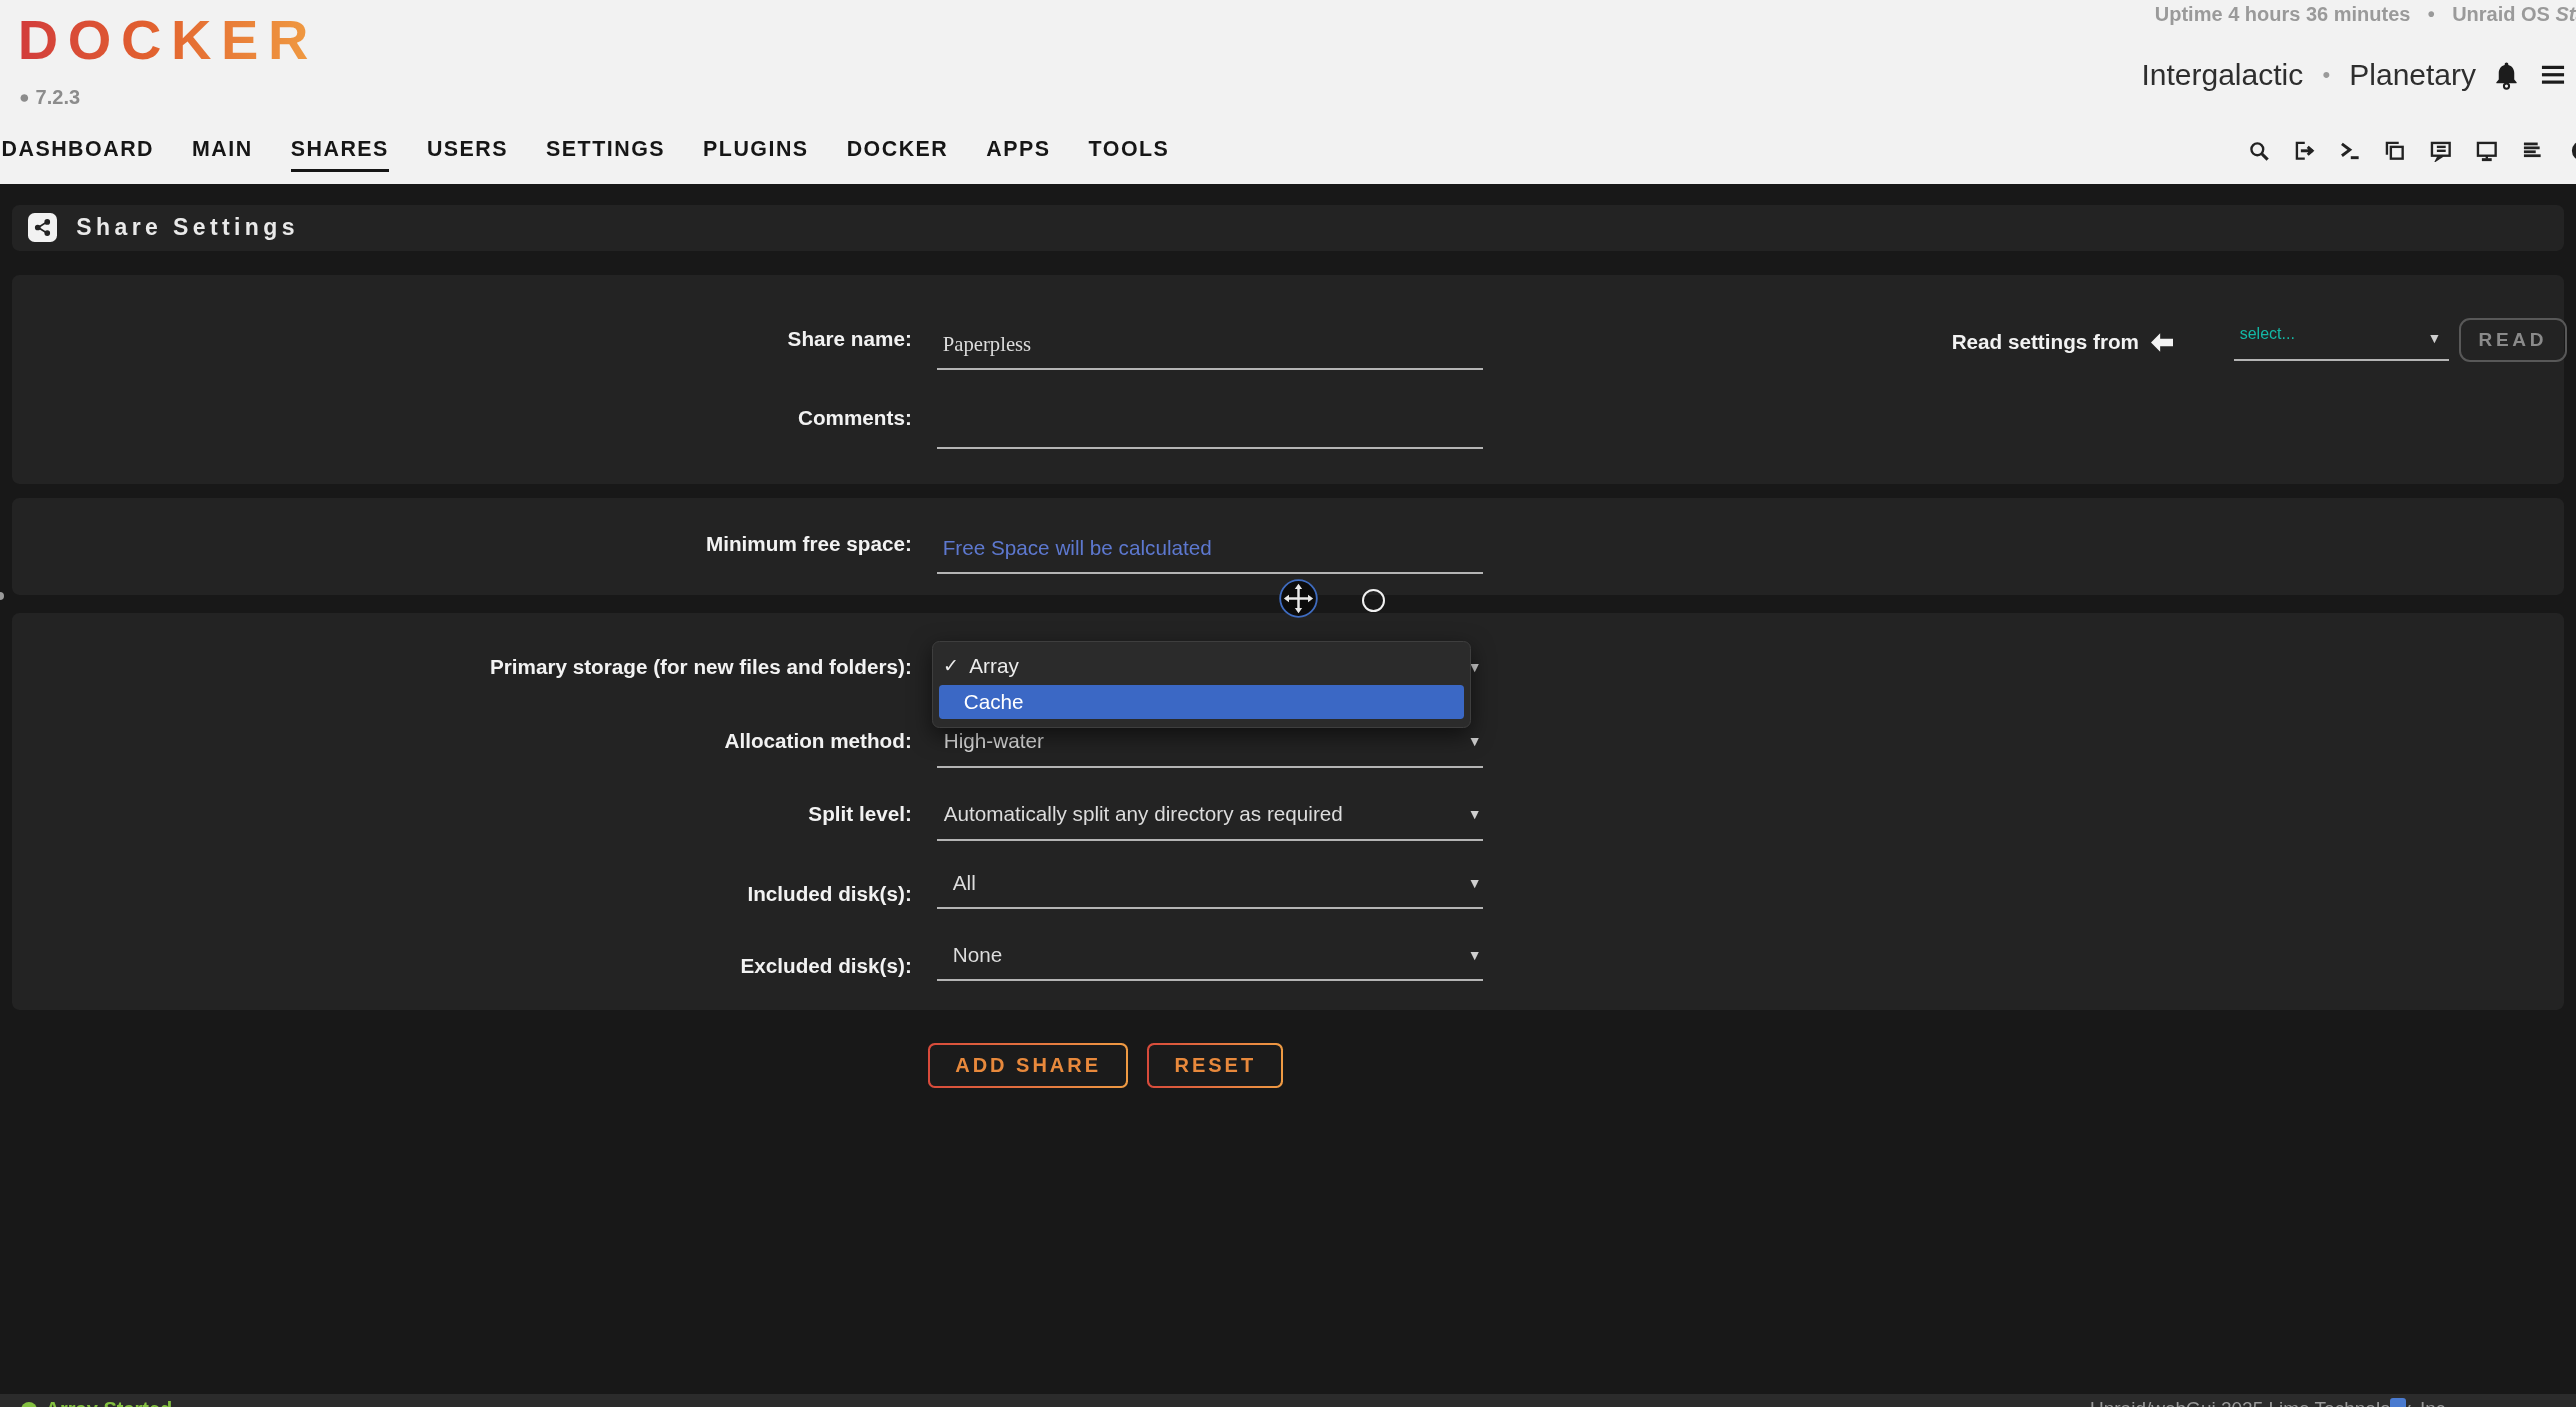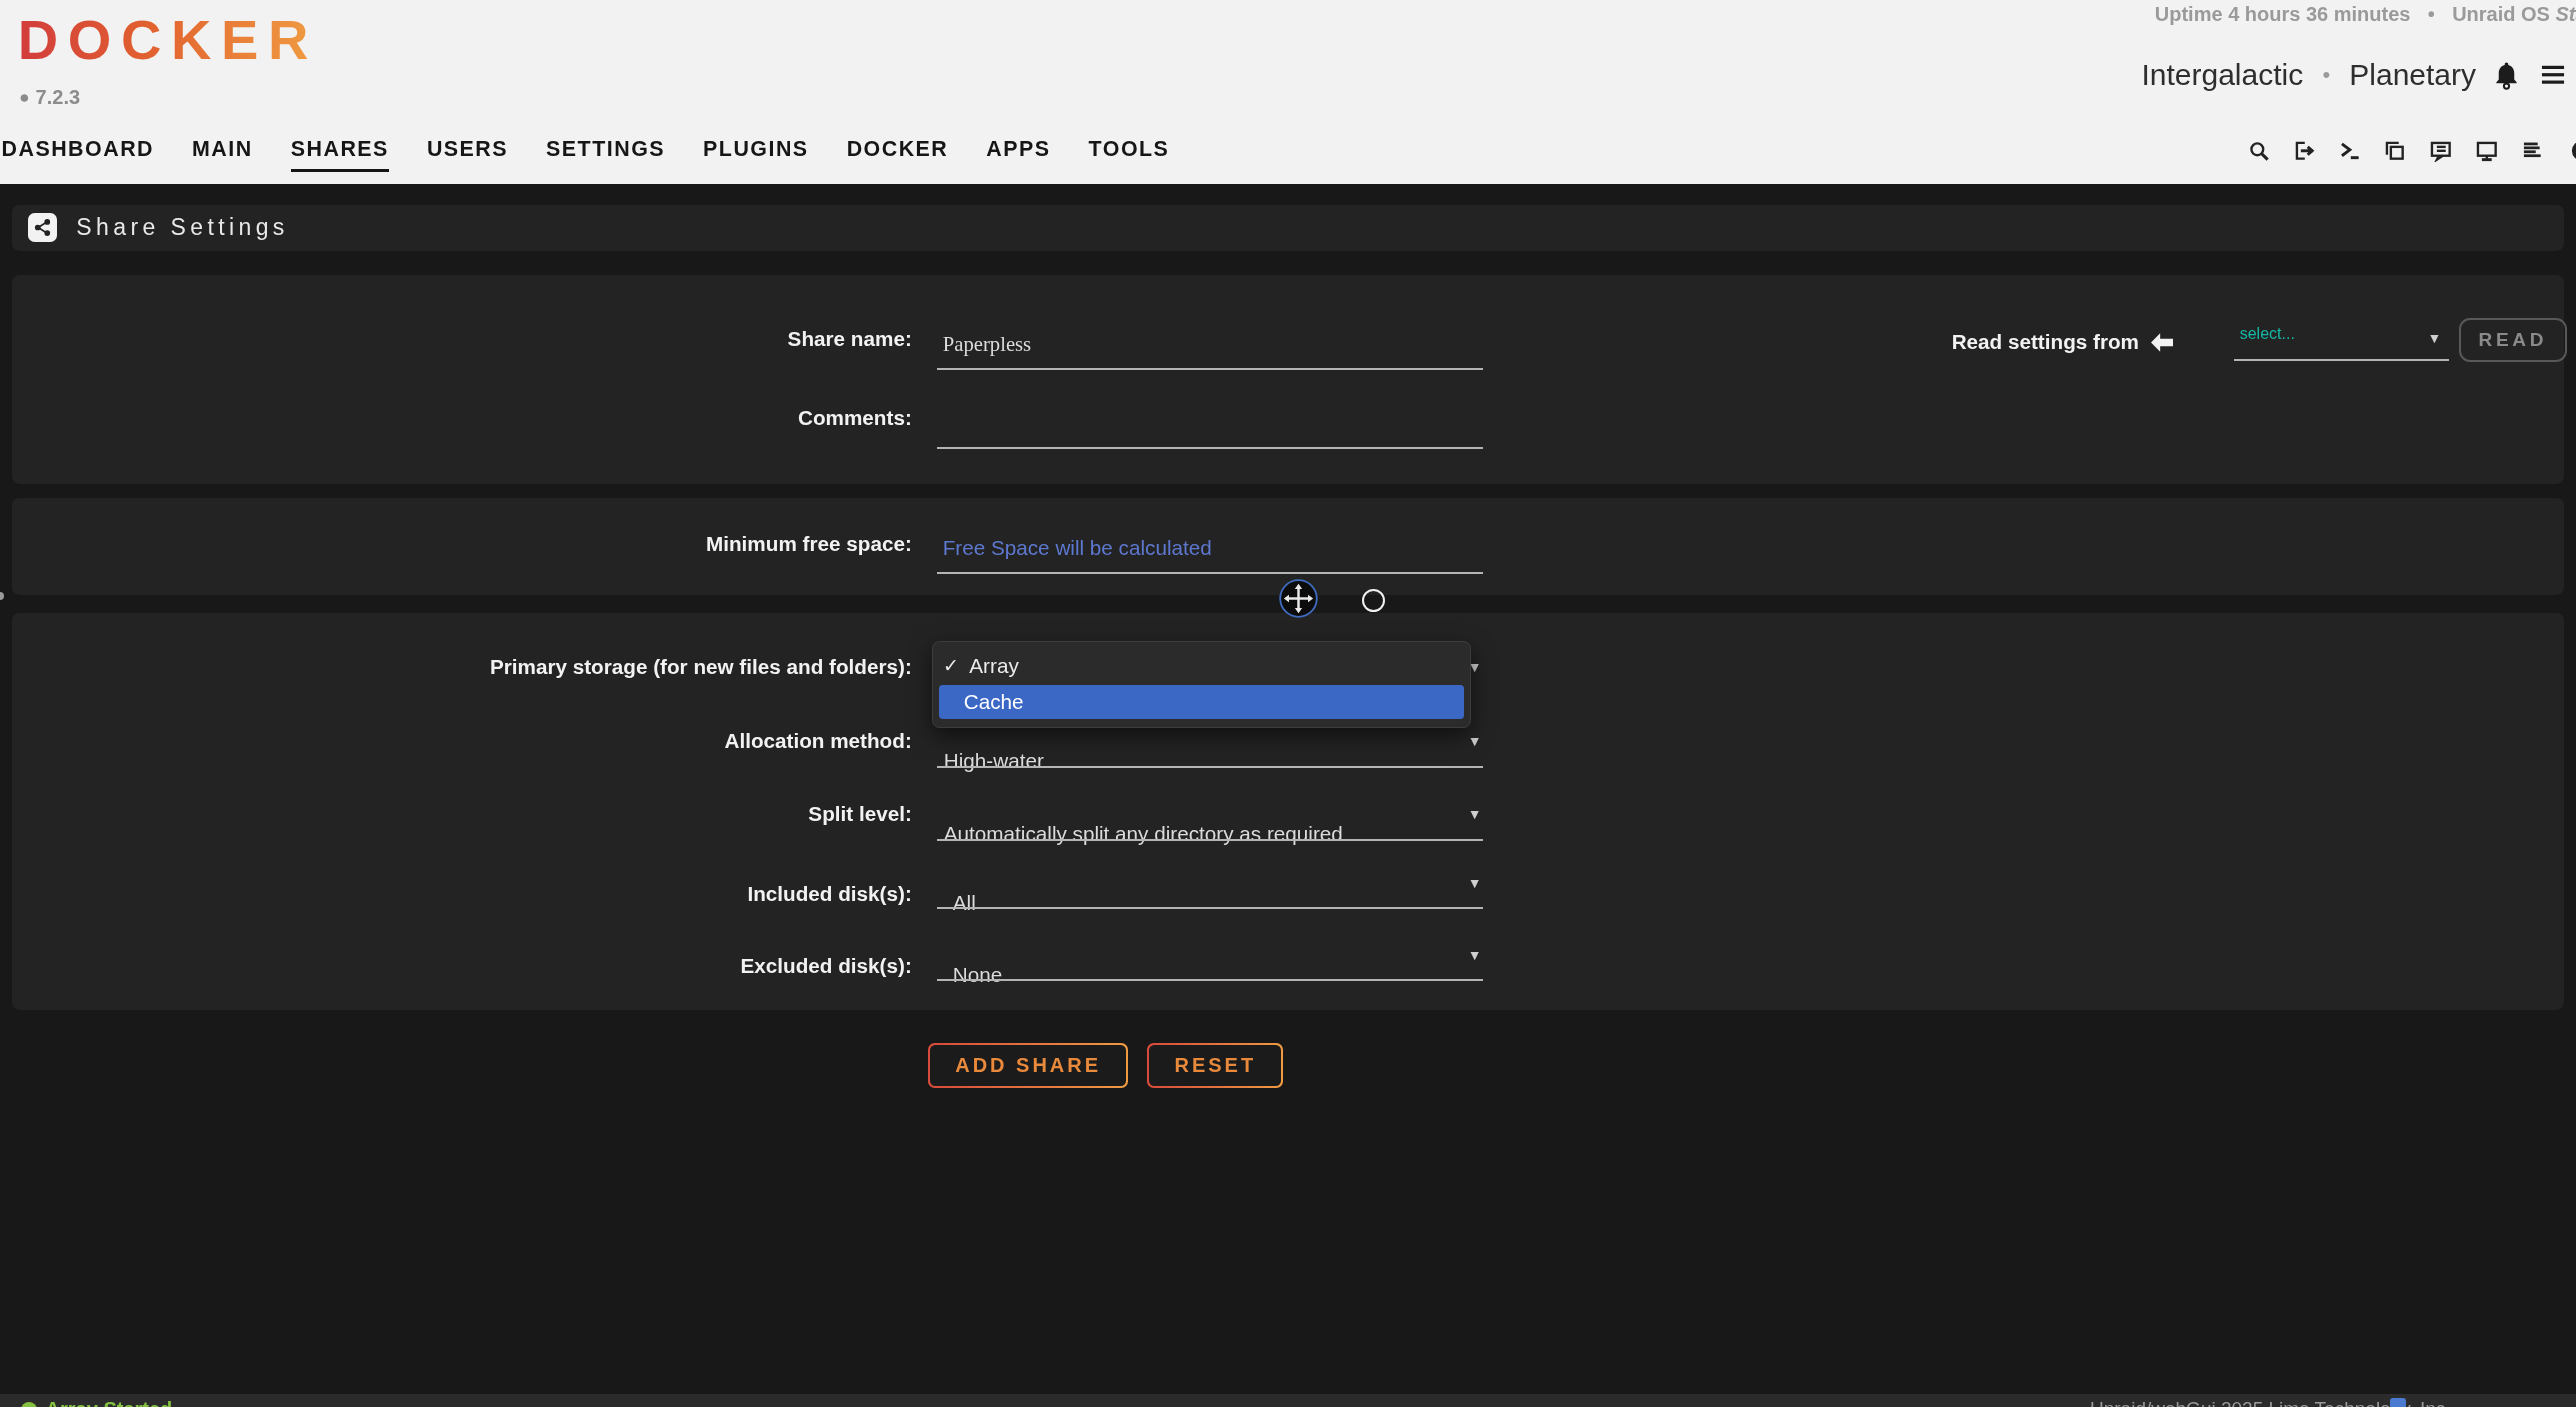--- a/index.html
+++ b/index.html
@@ -27,29 +27,29 @@
   .nav-items{position:absolute;left:1.5px;top:0;display:flex;gap:38px;align-items:flex-start;}
   .nav-item{font-size:21.4px;font-weight:700;letter-spacing:1.5px;color:#161616;padding-bottom:7.4px;cursor:pointer;}
   .nav-item.active{border-bottom:3.7px solid #161616;}
   .nav-icons{position:absolute;right:-13.3px;top:1.5px;display:flex;gap:22px;align-items:center;}
   .nav-icons .icon-btn{width:23.6px;height:23.6px;}
 
   
   .content{position:absolute;left:0;top:184px;width:2576px;height:1210px;background:#181818;}
   .panel{position:absolute;left:11.8px;width:2552px;background:#232323;border-radius:7.4px;}
   .titlebar{top:20.7px;height:46px;display:flex;align-items:center;gap:19px;padding-left:16px;box-sizing:border-box;}
-  .title-text{font-size:23px;letter-spacing:4.4px;color:#e9e9e9;font-weight:400;}
+  .title-text{font-size:23px;letter-spacing:4.4px;color:#e9e9e9;font-weight:700;}
   .share-badge{width:29.5px;height:29.5px;background:#f2f2f2;border-radius:6.6px;display:flex;align-items:center;justify-content:center;}
 
   .panel-a{top:91px;height:209px;}
   .panel-b{top:314px;height:97px;}
   .panel-c{top:429px;height:397px;}
 
   .flabel{position:absolute;right:1652px;white-space:nowrap;font-size:20.7px;font-weight:700;color:#f2f2f2;transform:translateY(-50%);}
-  .fvalue{position:absolute;left:931px;white-space:nowrap;font-size:20.7px;color:#dcdcdc;transform:translateY(-50%);margin-top:20px;}
+  .fvalue{position:absolute;left:931px;white-space:nowrap;font-size:20.7px;color:#dcdcdc;transform:translateY(-50%);}
   .uline{position:absolute;left:925px;width:546px;height:2.2px;background:#b4b4b4;}
   .tinput{position:absolute;left:925px;width:540px;height:40px;background:transparent;border:none;
           border-bottom:2.2px solid #b4b4b4;color:#dcdcdc;font-size:20.7px;padding:0 0 4.4px 5.9px;
           font-family:"Liberation Sans","DejaVu Sans",sans-serif;outline:none;}
   .tinput::placeholder{color:#5d78cf;opacity:1;}
   .sel-arrow{position:absolute;left:1456px;font-size:14px;color:#cfcfcf;transform:translateY(-50%);}
 
   
   .rs-label{position:absolute;right:391px;top:67px;transform:translateY(-50%);font-size:20.7px;font-weight:700;color:#f2f2f2;
             display:flex;align-items:center;gap:11.8px;}

